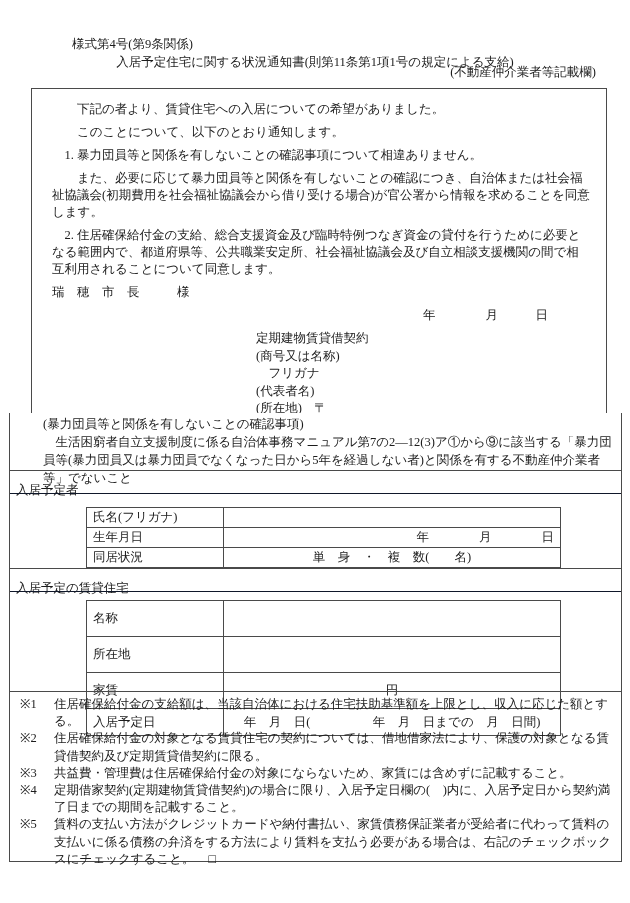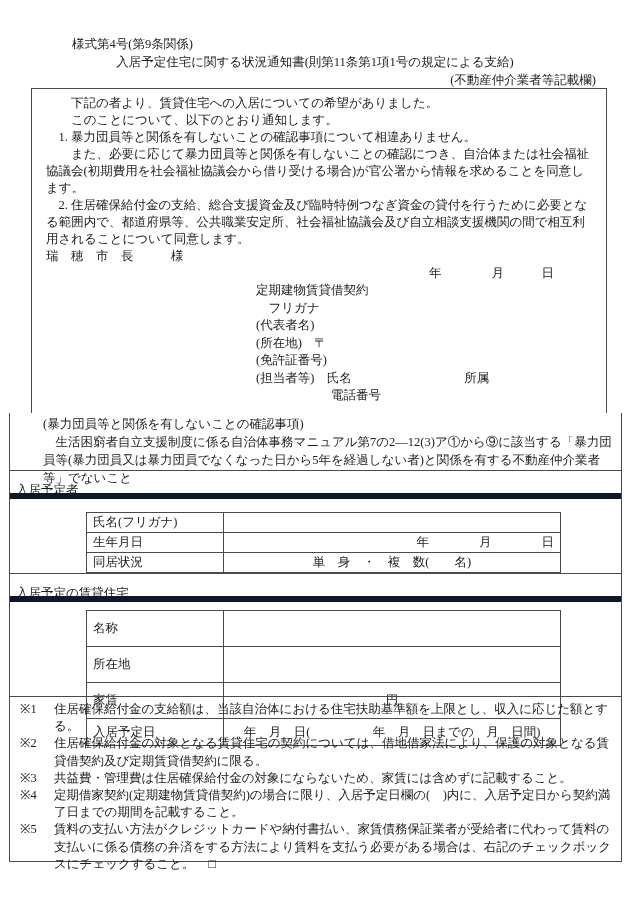--- a/index.html
+++ b/index.html
@@ -7,50 +7,50 @@
   body {
     width:630px; height:903px;
     position:relative;
     font-family:"Liberation Serif","DejaVu Serif",serif;
     color:#1c1c1c;
     font-size:12.5px;
     line-height:17px;
   }
   .form-number { position:absolute; left:52px; top:36px;margin-left:20px; }
   .doc-title   { position:absolute; left:0; top:54px; width:100%; text-align:center; }
-  .doc-subtitle{ position:absolute; right:34px; top:72px; }
+  .doc-subtitle{ position:absolute; right:34px; top:64px; }
 
   
   .box-a {
     position:absolute; left:31px; top:88px; width:576px; height:325px;
     border:1px solid #4a4a4a; border-bottom:none;
     padding:6px 10px 0 14px;
     overflow:hidden;
   }
-  .box-a p { margin:0;font-family:Liberation Serif, serif; }
+  .box-a p { margin:6px;font-family:Liberation Serif, serif; }
   .indent2 { text-indent:2em; }
   .num-item { text-indent:0; }
   .num-item .no { display:inline-block; width:2em; text-indent:1em; }
   .sub-item { text-indent:2em; }
   .addressee { margin-top:16px; margin-left:12px; }
   .date-line { text-align:right; padding-right:42px; margin-top:4px; }
   .agent-block { margin-left:210px; margin-top:0; line-height:17.5px; }
   .agent-block div { white-space:pre; }
   .agent-indent { text-indent:1em; }
 
   
   .box-b {
     position:absolute; left:9px; top:413px; width:613px; height:449px;
     border:1px solid #4a4a4a; border-top:none;
     display:flex; flex-direction:column;
   }
   .sec-confirm { height:57px; padding:2px 3px 0 3px; line-height:18px;margin-left:30px; }
   .sec-confirm .body { text-indent:1em; }
   .sec-header { height:20px; border-top:1px solid #4a4a4a; padding:11px 6px; line-height:17px; }
-  .sec-table { border-top:6px solid #0f172a; }
+  .sec-table { border-top:1px solid #0f172a; }
   .sec-tenant { height:93px; }
   .sec-housing { height:100px; }
   table.fill { border-collapse:collapse; margin-left:76px; width:475px; }
   .sec-tenant table.fill { margin-top:13px; }
   .sec-housing table.fill { margin-top:8px; }
   table.fill td { border:1px solid #4a4a4a; padding:1px 6px; vertical-align:middle; }
   td.lbl { width:137px; }
   td.val { }
   td.val-right { text-align:right; padding-right:26px; }
   td.val-center { text-align:center; }
@@ -77,20 +77,21 @@
   <p class="indent2">このことについて、以下のとおり通知します。</p>
   <p class="num-item"><span class="no">1.</span><span>暴力団員等と関係を有しないことの確認事項について相違ありません。</span></p>
   <p class="sub-item">また、必要に応じて暴力団員等と関係を有しないことの確認につき、自治体または社会福祉協議会(初期費用を社会福祉協議会から借り受ける場合)が官公署から情報を求めることを同意します。</p>
   <p class="num-item"><span class="no">2.</span><span>住居確保給付金の支給、総合支援資金及び臨時特例つなぎ資金の貸付を行うために必要となる範囲内で、都道府県等、公共職業安定所、社会福祉協議会及び自立相談支援機関の間で相互利用されることについて同意します。</span></p>
 
   <p class="addressee">瑞　穂　市　長　　　様</p>
   <p class="date-line">年　　　　月　　　日</p>
 
   <div class="agent-block">
     <div>定期建物賃貸借契約</div>
+    <div>(商号又は名称)</div>
     <div class="agent-indent">フリガナ</div>
     <div>(代表者名)</div>
     <div>(所在地)　〒</div>
     <div>(免許証番号)</div>
     <div>(担当者等)　氏名　　　　　　　　　所属</div>
     <div>　　　　　　電話番号</div>
   </div>
 
 </div>
 

